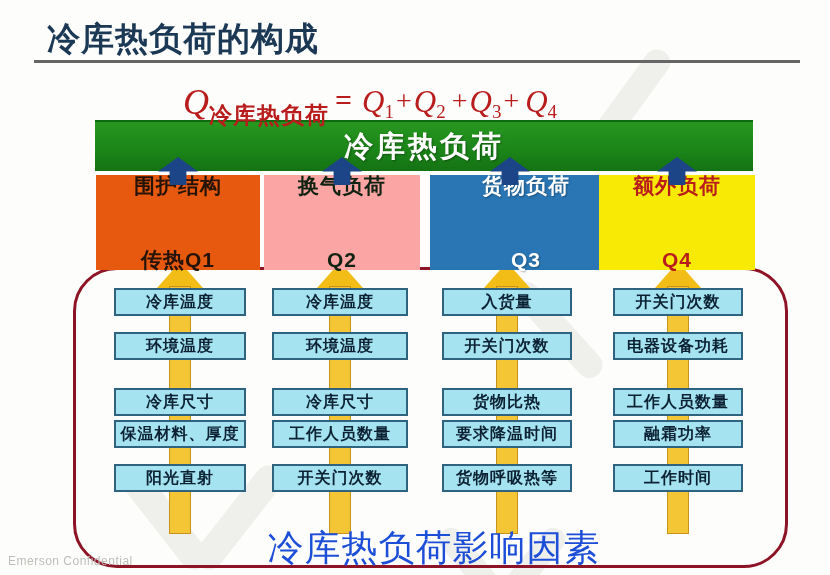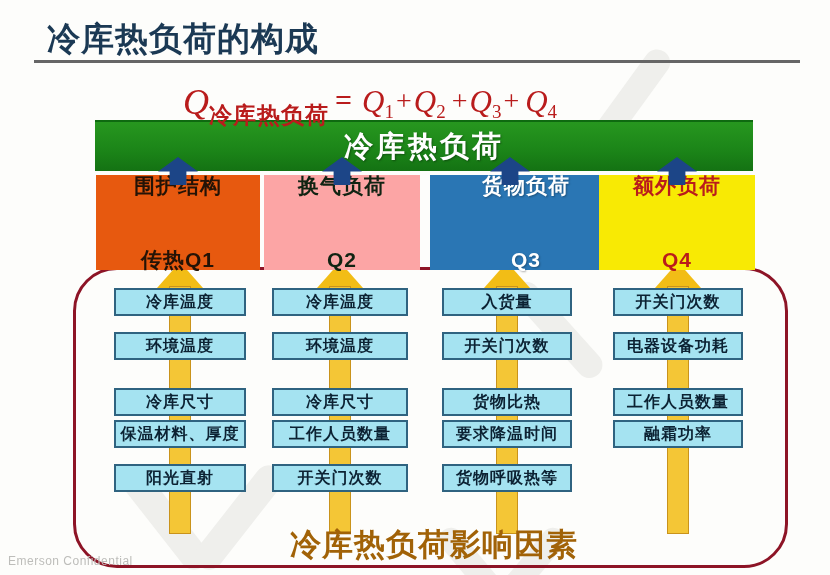--- a/index.html
+++ b/index.html
@@ -50,21 +50,21 @@
     clip-path:polygon(50% 0,100% 100%,0 100%);}
   .arrow-shaft{position:absolute;left:50%;transform:translateX(-50%);top:24px;
     height:246px;width:20px;background:#f4c636;border:1px solid #c9931b;}
   .factor{position:absolute;left:0;right:0;height:28px;z-index:3;
     background:#a5e3f1;border:2px solid #2f6380;border-radius:0;
     box-sizing:border-box;display:flex;align-items:center;justify-content:center;
     font-size:16px;font-weight:bold;color:#0c2233;letter-spacing:1px;}
   .f1{top:26px}.f2{top:70px}.f3{top:126px}.f4{top:158px}.f5{top:202px}
   
   .caption{position:absolute;left:254px;top:524px;width:360px;text-align:center;
-    font-size:31px;font-weight:bold;color:#a16207;letter-spacing:1px;z-index:6;}
+    font-size:36px;font-weight:normal;color:#1d4ed8;letter-spacing:1px;z-index:6;}
   .confidential{position:absolute;left:8px;top:554px;font-size:12px;
     color:#bdbdba;z-index:6;letter-spacing:.5px;}
 </style>
 </head>
 <body>
 
 <div class="slide">
 
   <div class="wm" style="left:615px;top:40px;width:26px;height:125px;transform:rotate(36deg);"></div>
   <div class="wm" style="left:545px;top:270px;width:26px;height:120px;transform:rotate(-42deg);"></div>
@@ -138,18 +138,19 @@
     <div class="factor f5">货物呼吸热等</div>
   </div>
 
   <div class="col" style="left:613px;width:130px;">
     <div class="arrow-head"></div>
     <div class="arrow-shaft"></div>
     <div class="factor f1">开关门次数</div>
     <div class="factor f2">电器设备功耗</div>
     <div class="factor f3">工作人员数量</div>
     <div class="factor f4">融霜功率</div>
+    <div class="factor f5">工作时间</div>
   </div>
 
   <div class="caption">冷库热负荷影响因素</div>
   <div class="confidential">Emerson Confidential</div>
 
 </div>
 
 </body></html>

